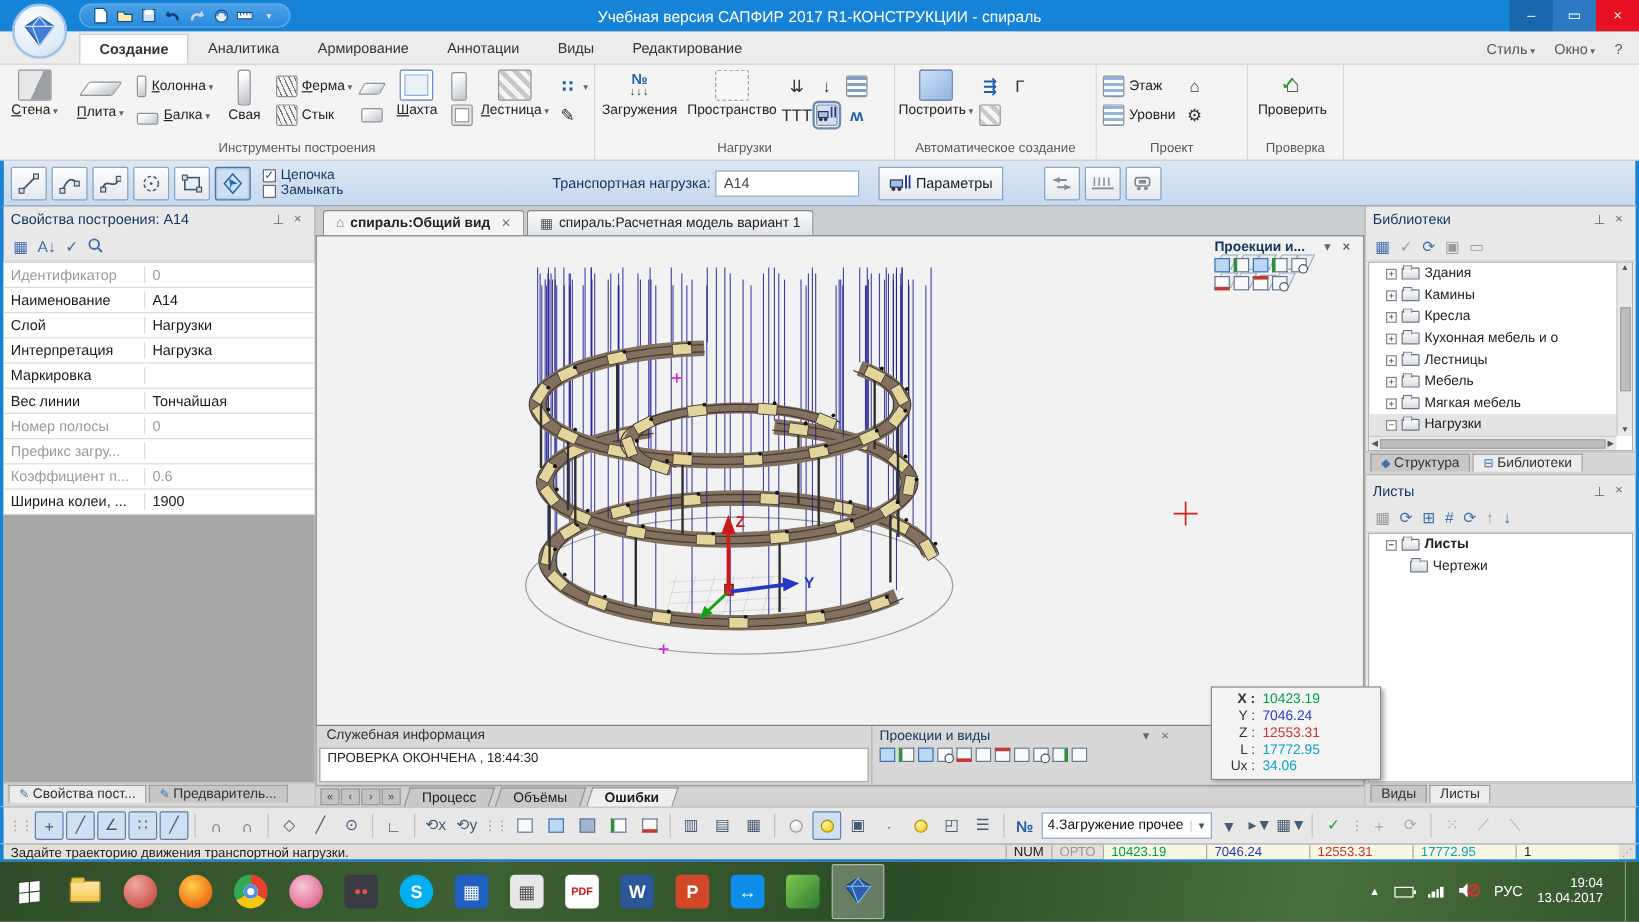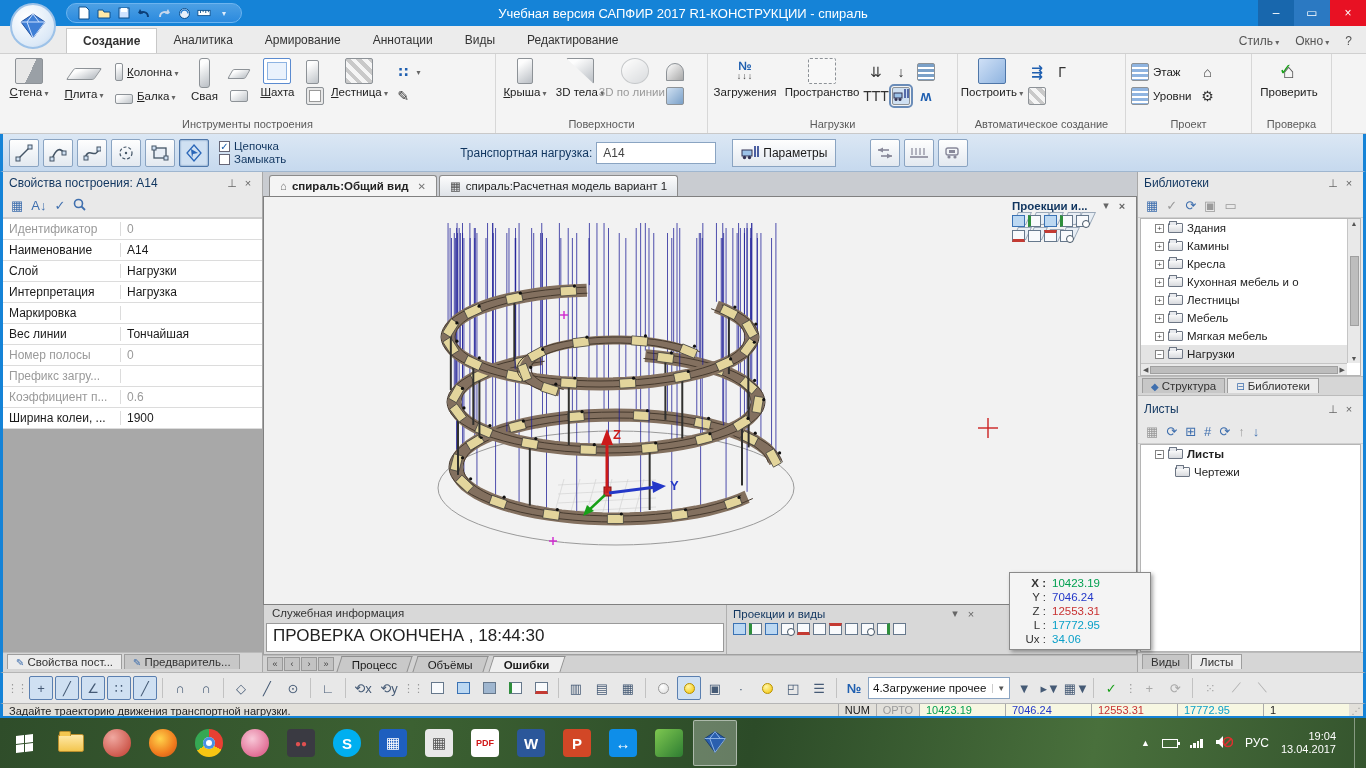--- a/index.html
+++ b/index.html
@@ -109,21 +109,21 @@
   .cub.g{border-left:3px solid #2e8f3c}
   .cub.r{border-bottom:3px solid #c43a32}
   .cub.rt{border-top:3px solid #c43a32}
   .cub.gr{border-right:3px solid #2e8f3c}
   .cub.zm::after{content:"";position:absolute;right:-2px;bottom:-2px;width:6px;height:6px;border:1.5px solid #456;border-radius:50%;background:#fff}
 
   
   .infostrip{height:50px;display:flex;background:#d8d8d8;border:1px solid #a0a0a0;border-top:none}
   .sinfo{width:463px;display:flex;flex-direction:column;border-right:1px solid #b0b0b0}
   .sihead{height:18px;padding:2px 8px;color:#333;font-size:11.5px}
-  .simsg{flex:1;background:#fff;border:1px solid #9a9a9a;margin:0 2px 2px 2px;padding:2px 6px;font-size:17px;color:#222}
+  .simsg{flex:1;background:#fff;border:1px solid #9a9a9a;margin:0 2px 2px 2px;padding:2px 6px;font-size:11px;color:#222}
   .projpanel{width:258px;display:flex;flex-direction:column;padding:2px 6px}
   .projhead{display:flex;align-items:center;font-size:11.5px;color:#10355f;font-weight:normal}
   .projhead .ph-sp{flex:1}
   .proctabs{height:17px;background:#d2d2d2;display:flex;align-items:center;padding-left:4px;gap:1px;border-top:1px solid #bbb}
   .navb{width:16px;height:14px;background:#c3c3c3;border:1px solid #999;font-size:9px;color:#444;display:flex;align-items:center;justify-content:center;cursor:pointer}
   .ptab{padding:0 12px;height:16px;display:flex;align-items:center;font-size:11.5px;background:#c9c9c9;border:1px solid #909090;border-bottom:none;transform:skewX(-18deg);margin-left:4px;cursor:pointer}
   .ptab span{transform:skewX(18deg);display:block}
   .ptab.active{background:#efefef;font-weight:bold}
 
   
@@ -299,20 +299,30 @@
               <span class="sic" style="height:10px;margin-top:6px"></span>
               <span class="slabel hk dd">Балка</span>
             </div>
         </div>
         <div class="bigbtn" style="width:44px">
             <div class="ric i-pile"></div>
             <div class="blabel">Свая</div>
           </div>
         <div class="rcol">
           <div class="smallbtn">
+              <span class="sic i-truss"></span>
+              <span class="slabel hk dd">Ферма</span>
+            </div>
+          <div class="smallbtn">
+              <span class="sic i-truss"></span>
+              <span class="slabel">Стык</span>
+            </div>
+        </div>
+        <div class="rcol">
+          <div class="smallbtn">
               <span class="sic" style="transform:skewX(-30deg);height:10px;margin-top:4px"></span>
             </div>
           <div class="smallbtn">
               <span class="sic" style="height:12px"></span>
             </div>
         </div>
         <div class="bigbtn" style="width:50px">
             <div class="ric i-shaft"></div>
             <div class="blabel hk">Шахта</div>
           </div>
@@ -334,45 +344,20 @@
               <span class="dd2">▾</span>
             </div>
           <div class="smallbtn">
               <span class="sic gly">✎</span>
             </div>
         </div>
       </div>
       <div class="rlabel">Инструменты построения</div>
     </div>
 
-    <div class="rgroup" style="width:212px">
-      <div class="ritems">
-        <div class="bigbtn">
-            <div class="ric" style="width:16px"></div>
-            <div class="blabel hk dd">Крыша</div>
-          </div>
-        <div class="bigbtn">
-            <div class="ric" style="clip-path:polygon(0 0,100% 100%,100% 0)"></div>
-            <div class="blabel dd">3D тела</div>
-          </div>
-        <div class="bigbtn">
-            <div class="ric i-dis" style="border-radius:50%"></div>
-            <div class="blabel dd disabledlbl">3D по линии</div>
-          </div>
-        <div class="rcol">
-          <div class="smallbtn">
-              <span class="sic i-dome"></span>
-            </div>
-          <div class="smallbtn">
-              <span class="sic" style="background:linear-gradient(135deg,#cfe0f2,#7aa0c8)"></span>
-            </div>
-        </div>
-      </div>
-      <div class="rlabel">Поверхности</div>
-    </div>
 
     <div class="rgroup" style="width:250px">
       <div class="ritems">
         <div class="bigbtn" style="width:70px">
             <div class="ric i-num">
               <span>№</span>
               <small>↓↓↓</small>
             </div>
             <div class="blabel">Загружения</div>
           </div>

